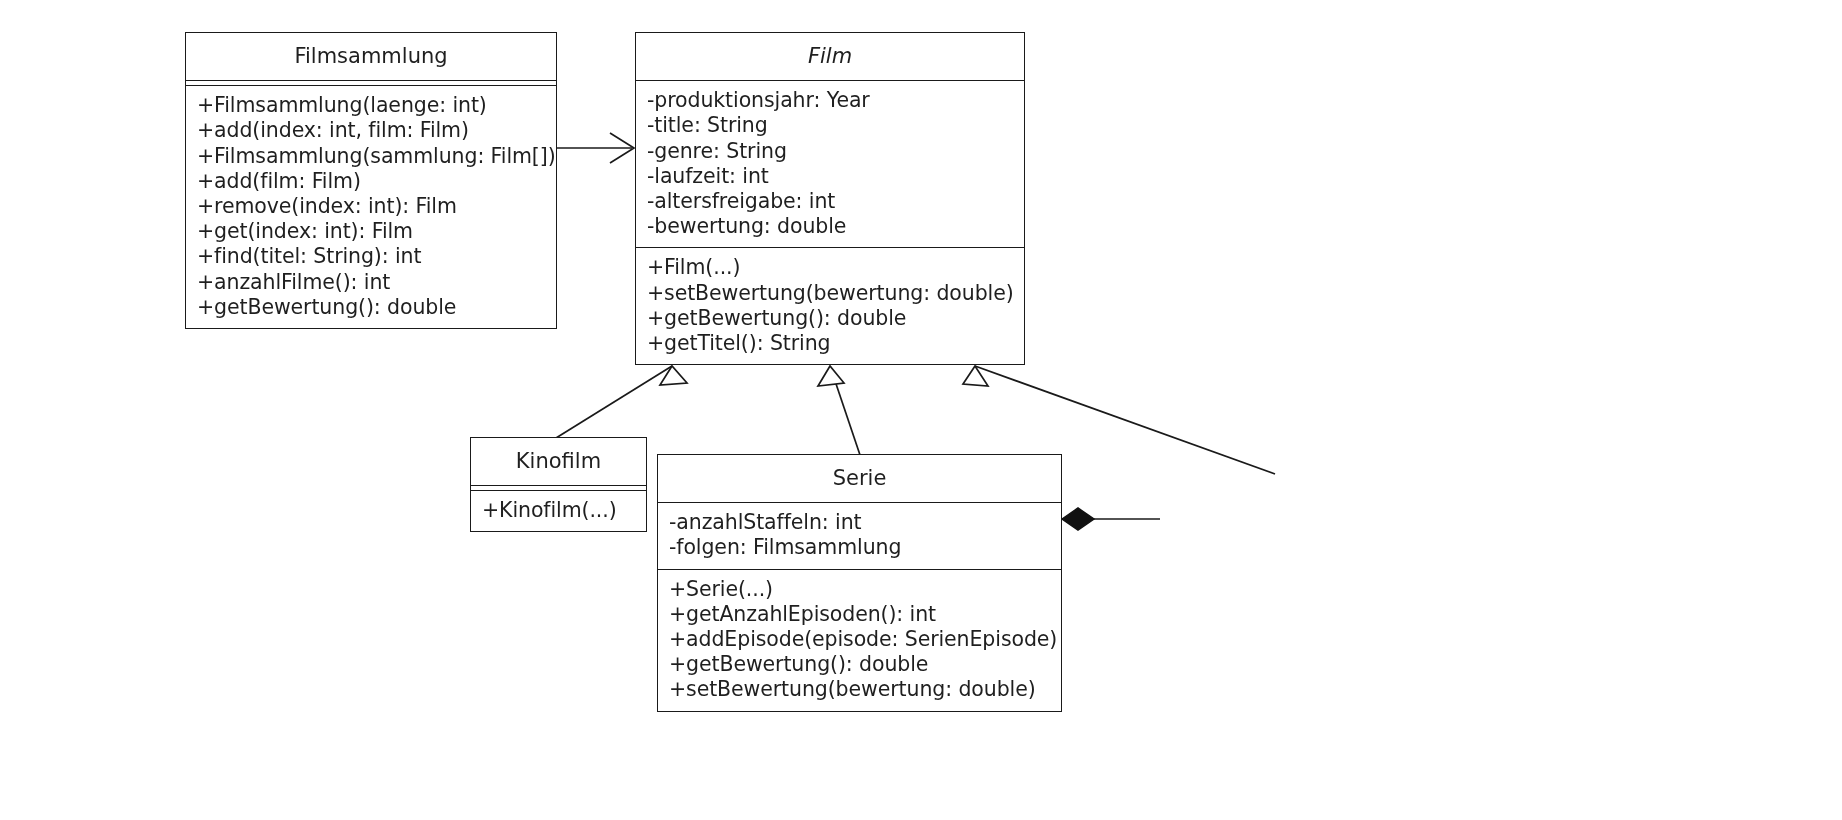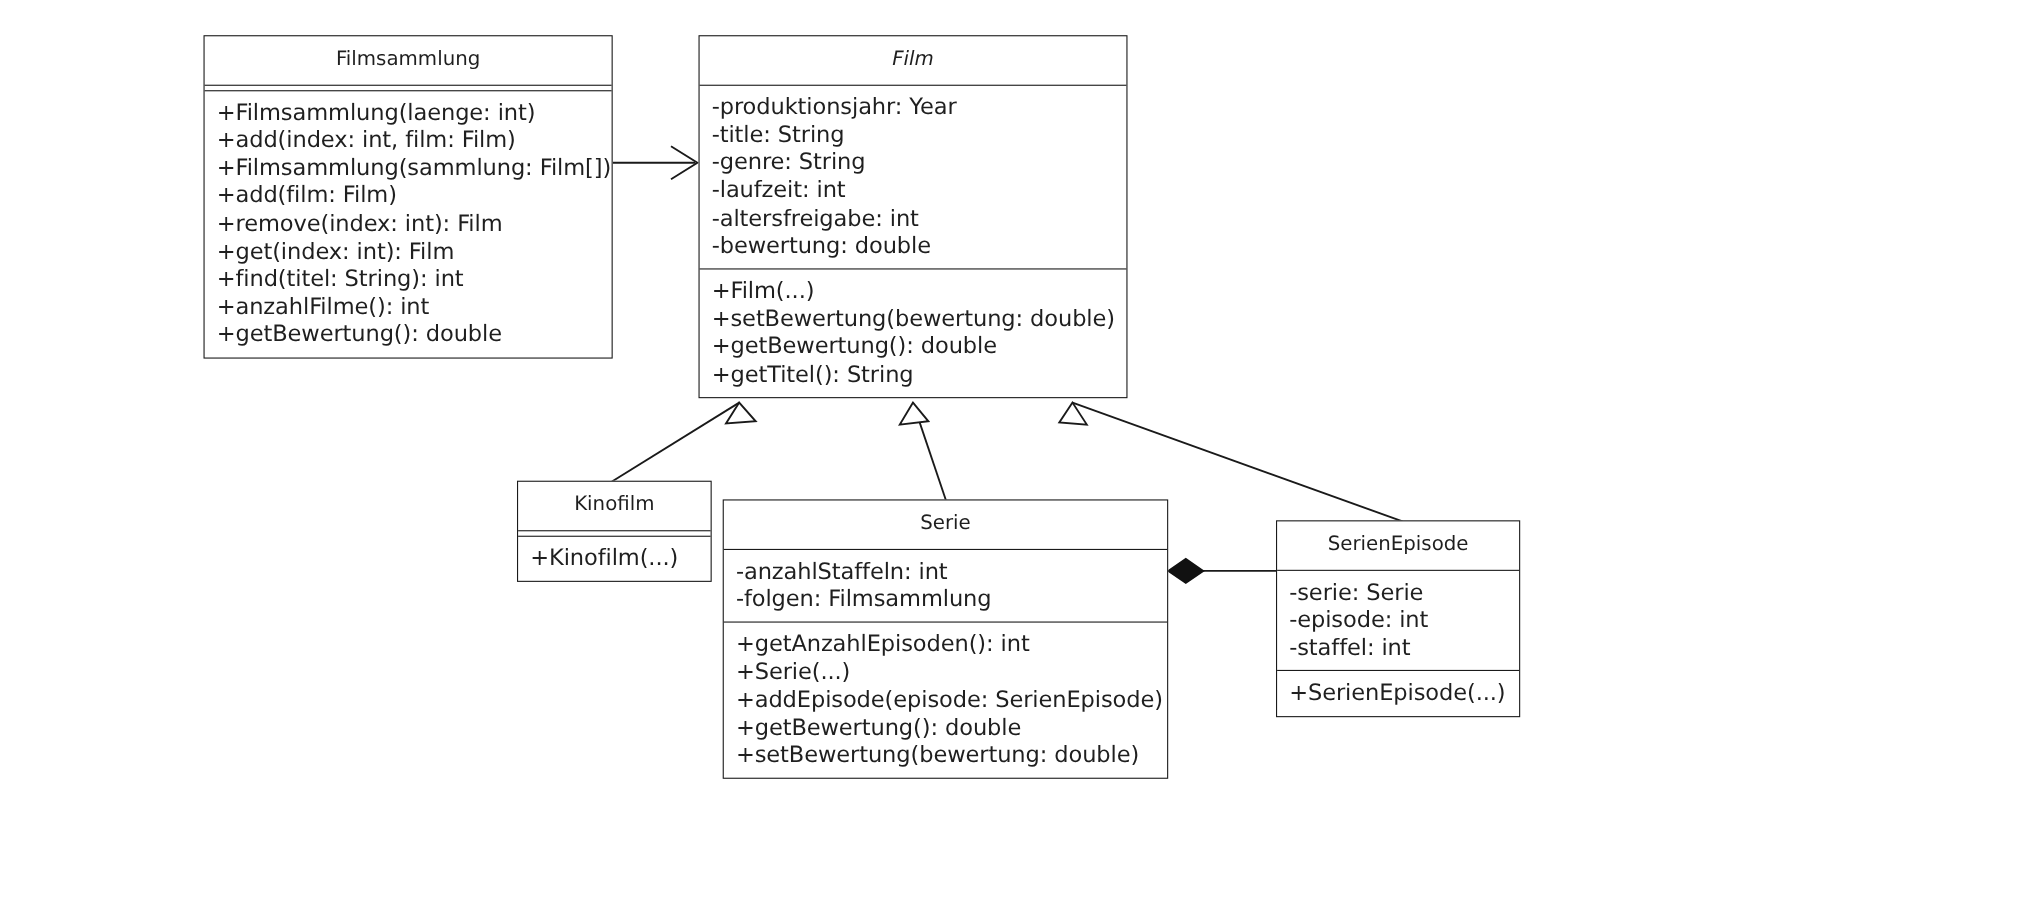--- a/index.html
+++ b/index.html
@@ -17,21 +17,21 @@
   }
   .uml-class {
     position: absolute;
     box-sizing: border-box;
     border: 1.6px solid #1a1a1a;
     background: #ffffff;
     z-index: 5;
   }
   .uml-name {
     text-align: center;
-    font-size: 18px;
+    font-size: 21px;
     color: #1f1f1f;
     padding: 11px 10px 12px 10px;
     line-height: 1.15;
     white-space: nowrap;
   }
   .uml-name.abstract {
     font-style: italic;
     text-align: center;
   }
   .uml-sep {
@@ -167,35 +167,22 @@
 
   <div class="uml-class" id="cls-serie" style="left:657px; top:454px; width:405px;">
     <div class="uml-name">Serie</div>
     <div class="uml-sep"></div>
     <div class="uml-compartment">
       <div class="uml-member">-anzahlStaffeln: int</div>
       <div class="uml-member">-folgen: Filmsammlung</div>
     </div>
     <div class="uml-sep"></div>
     <div class="uml-compartment">
+      <div class="uml-member">+Serie(...)</div>
       <div class="uml-member">+getAnzahlEpisoden(): int</div>
-      <div class="uml-member">+Serie(...)</div>
       <div class="uml-member">+addEpisode(episode: SerienEpisode)</div>
       <div class="uml-member">+getBewertung(): double</div>
       <div class="uml-member">+setBewertung(bewertung: double)</div>
     </div>
   </div>
 
-  <div class="uml-class" id="cls-serienepisode" style="left:1160px; top:473px; width:222px;">
-    <div class="uml-name">SerienEpisode</div>
-    <div class="uml-sep"></div>
-    <div class="uml-compartment">
-      <div class="uml-member">-serie: Serie</div>
-      <div class="uml-member">-episode: int</div>
-      <div class="uml-member">-staffel: int</div>
-    </div>
-    <div class="uml-sep"></div>
-    <div class="uml-compartment">
-      <div class="uml-member">+SerienEpisode(...)</div>
-    </div>
-  </div>
 
 </div>
 
 </body></html>

